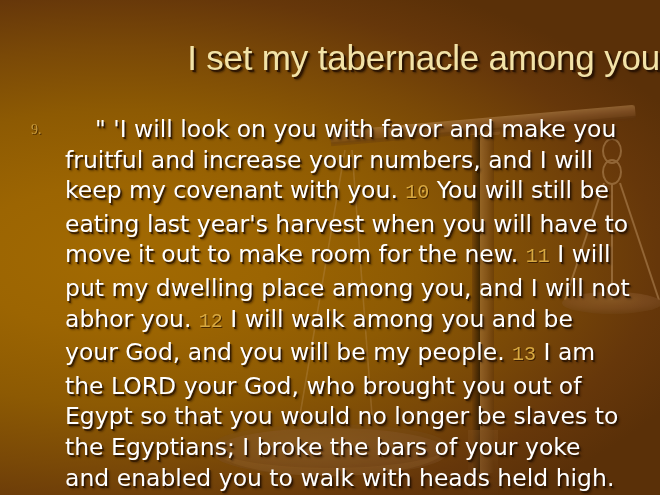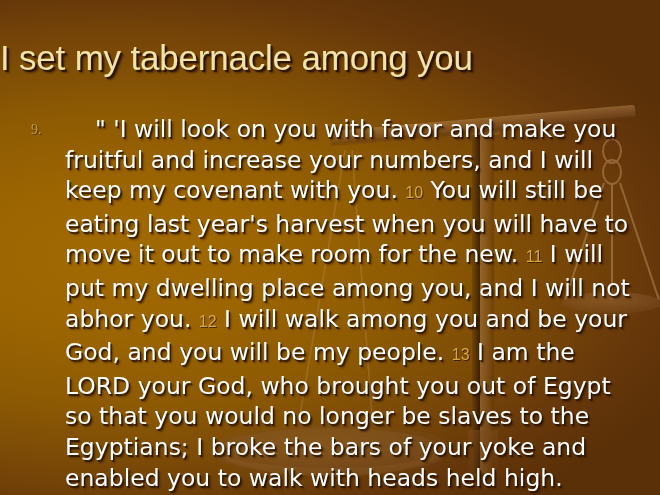--- a/index.html
+++ b/index.html
@@ -30,21 +30,21 @@
     inset: 0;
     pointer-events: none;
   }
 
   
   #title {
     position: absolute;
     left: 0;
     top: 36px;
     width: 660px;
-    text-align: left;
+    text-align: right;
     font-size: 35px;
     line-height: 44px;
     letter-spacing: -0.2px;
     color: #f2e3a8;
     font-family: "Liberation Sans", sans-serif;
     font-weight: normal;
     text-shadow:
       2px 2px 0 rgba(40, 18, 2, 0.85),
       3px 3px 2px rgba(30, 13, 2, 0.55);
     white-space: nowrap;
@@ -76,23 +76,23 @@
     font-size: 23.5px;
     line-height: 30.6px;
     color: #ffffff;
     font-family: "DejaVu Sans", sans-serif;
     text-shadow:
       1.5px 1.5px 0 rgba(38, 17, 2, 0.75),
       2.5px 2.5px 2px rgba(30, 13, 2, 0.45);
     white-space: pre-wrap;
   }
   .vnum {
-    font-size: 16px;
+    font-size: 20px;
     color: #d8a941;
-    font-family: Liberation Sans, sans-serif;
+    font-family: Liberation Mono, monospace;
     text-shadow: 1px 1px 0 rgba(38, 17, 2, 0.7);
   }
 </style>
 </head>
 <body>
 
 <div id="slide">
 
   <svg id="art" viewBox="0 0 660 495" width="660" height="495" aria-hidden="true">
     <defs>

